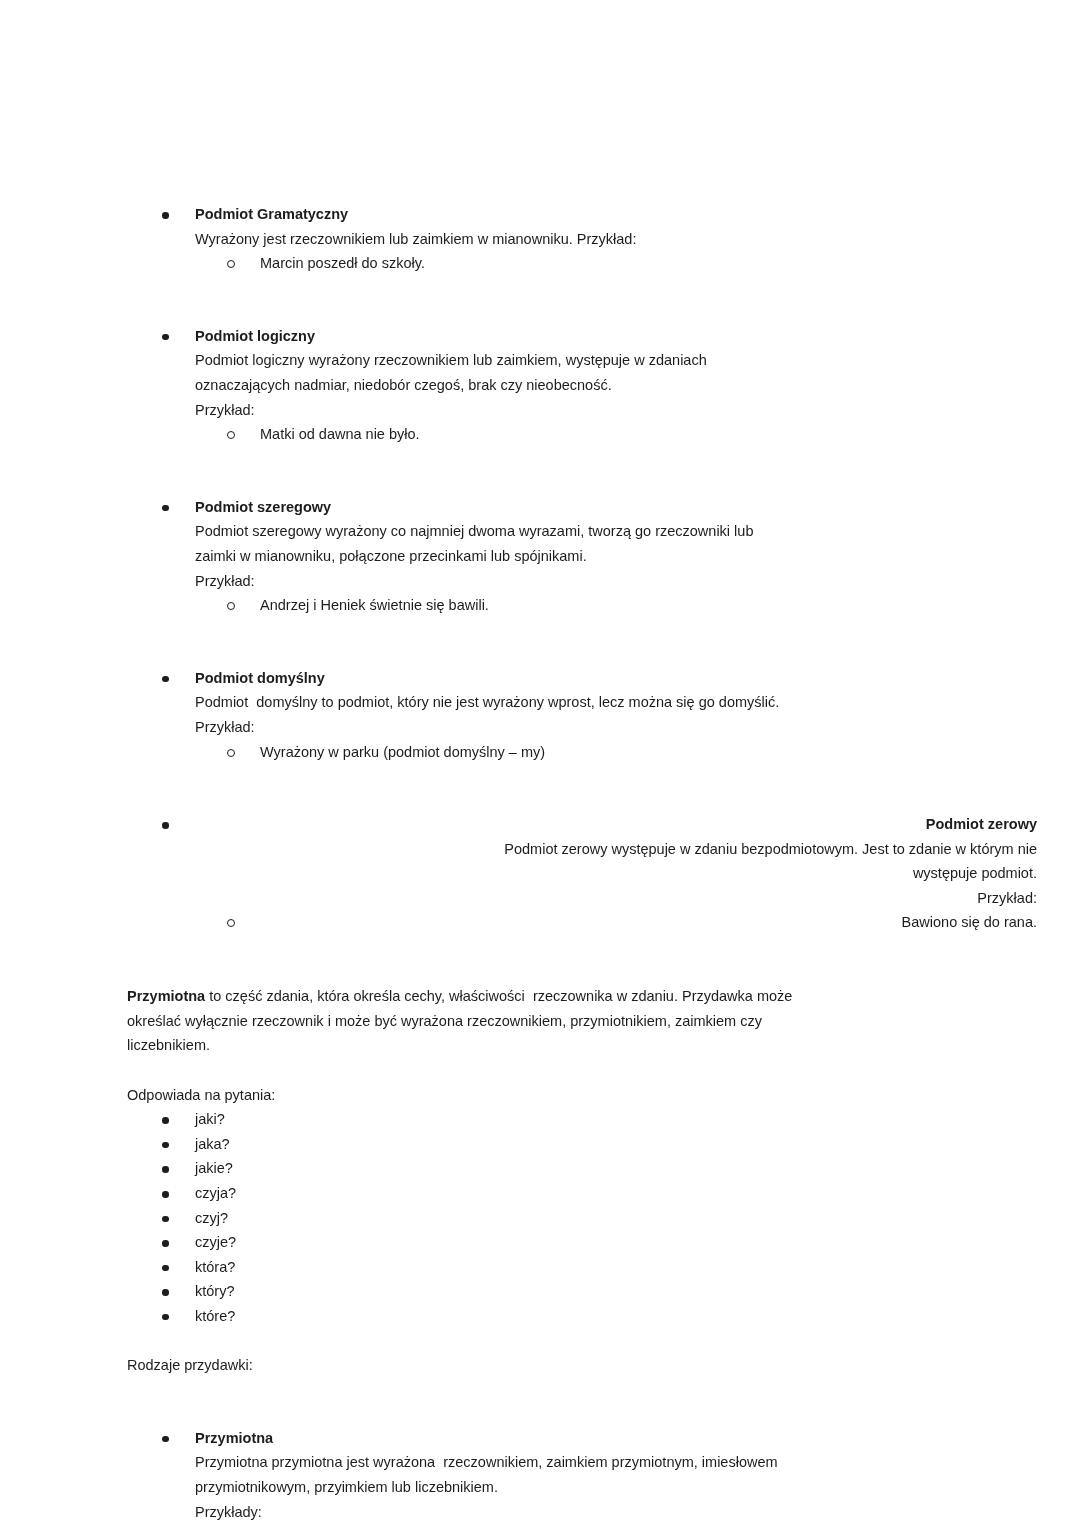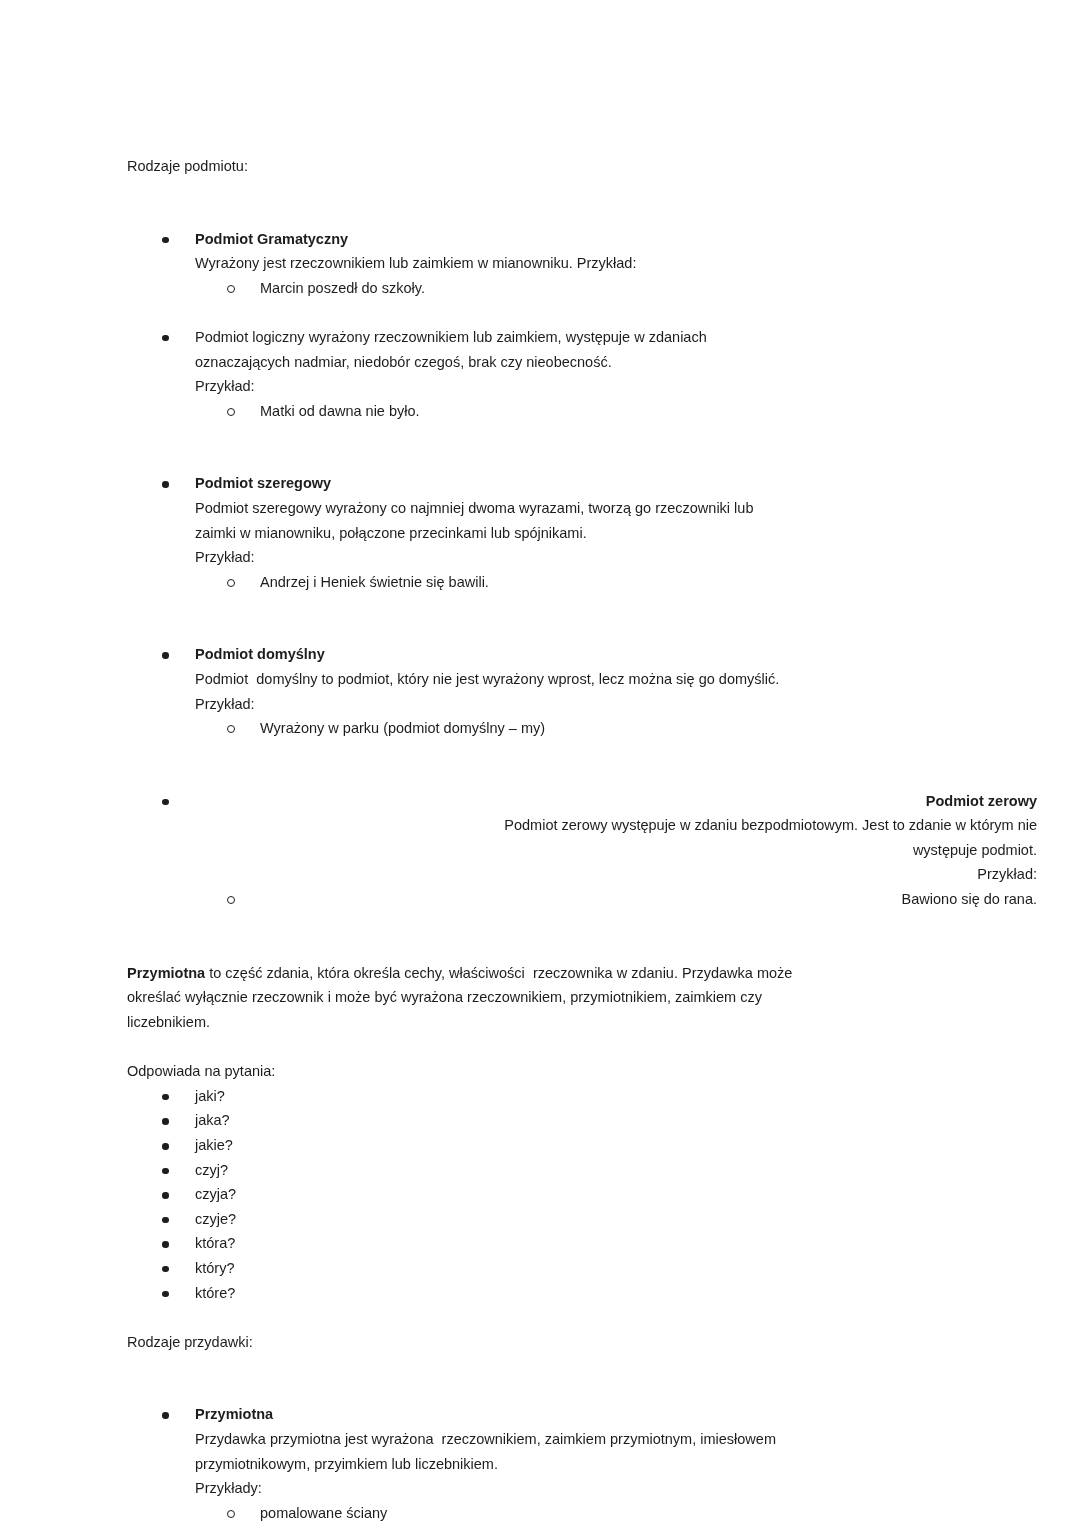--- a/index.html
+++ b/index.html
@@ -48,34 +48,34 @@
     border: 1.3px solid #1d1d1d;
     border-radius: 50%;
     background: transparent;
   }
 </style>
 </head>
 <body>
 
 <div class="doc">
 
-  <p>Rodzaje podmiotu:</p>
 
   <div class="li1 mb1">
     <span class="disc"></span>
     <p class="b">Podmiot Gramatyczny</p>
     <p class="pre">Wyrażony jest rzeczownikiem lub zaimkiem w mianowniku. Przykład:</p>
     <div class="li2">
       <span class="circ"></span>
       <span>Marcin poszedł do szkoły.</span>
     </div>
   </div>
 
   <div class="li1 mb1">
     <span class="disc"></span>
+    <p class="b">Podmiot logiczny</p>
     <p class="pre">Podmiot logiczny wyrażony rzeczownikiem lub zaimkiem, występuje w zdaniach
 oznaczających nadmiar, niedobór czegoś, brak czy nieobecność.
 Przykład:</p>
     <div class="li2">
       <span class="circ"></span>
       <span>Matki od dawna nie było.</span>
     </div>
   </div>
 
   <div class="li1 mb1">
@@ -126,25 +126,25 @@
   <div class="li1">
     <span class="disc"></span>
     <span>jaka?</span>
   </div>
   <div class="li1">
     <span class="disc"></span>
     <span>jakie?</span>
   </div>
   <div class="li1">
     <span class="disc"></span>
-    <span>czyj?</span>
+    <span>czyja?</span>
   </div>
   <div class="li1">
     <span class="disc"></span>
-    <span>czyja?</span>
+    <span>czyj?</span>
   </div>
   <div class="li1">
     <span class="disc"></span>
     <span>czyje?</span>
   </div>
   <div class="li1">
     <span class="disc"></span>
     <span>która?</span>
   </div>
   <div class="li1">
@@ -154,21 +154,21 @@
   <div class="li1 mb1">
     <span class="disc"></span>
     <span>które?</span>
   </div>
 
   <p>Rodzaje przydawki:</p>
 
   <div class="li1">
     <span class="disc"></span>
     <p class="b">Przymiotna</p>
-    <p class="pre">Przydawka przymiotna jest wyrażona  rzeczownikiem, zaimkiem przymiotnym, imiesłowem
+    <p class="pre">Przymiotna przymiotna jest wyrażona  rzeczownikiem, zaimkiem przymiotnym, imiesłowem
 przymiotnikowym, przyimkiem lub liczebnikiem.
 Przykłady:</p>
     <div class="li2">
       <span class="circ"></span>
       <span>pomalowane ściany</span>
     </div>
   </div>
 
 </div>
 

